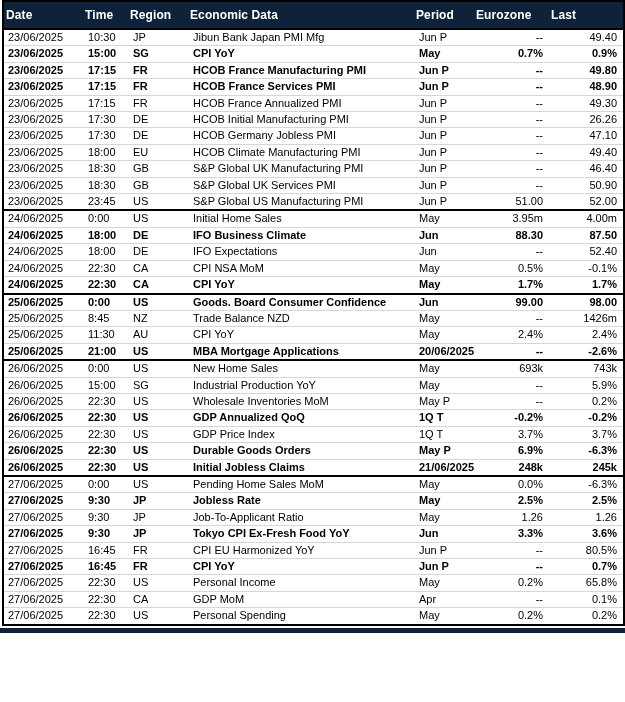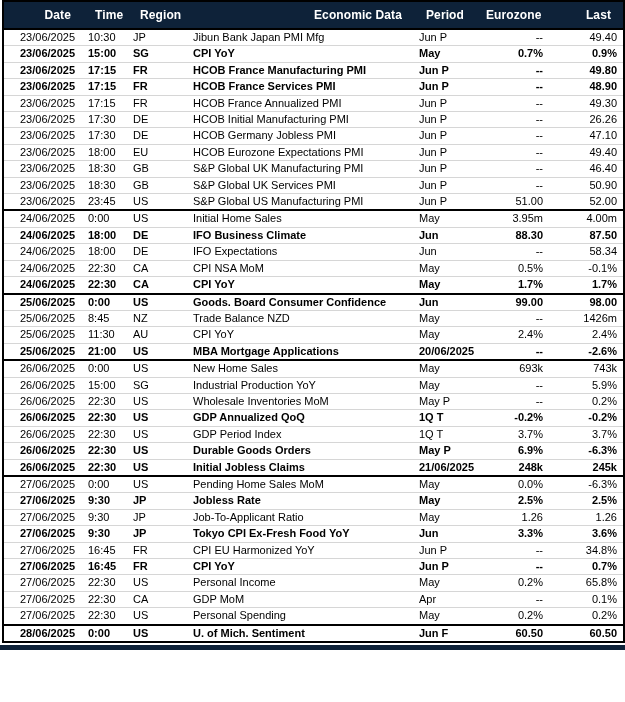--- a/index.html
+++ b/index.html
@@ -16,33 +16,33 @@
         border:2px solid #000;}
   col.c-date{width:80px;}
   col.c-time{width:45px;}
   col.c-region{width:60px;}
   col.c-event{width:226px;}
   col.c-period{width:60px;}
   col.c-consensus{width:75px;}
   col.c-last{width:75px;}
   thead th{
     background:var(--header-bg);color:var(--header-fg);
-    font-size:12px;font-weight:bold;text-align:right;
-    height:24px;padding:1px 12px;border-bottom:2px solid #000;
+    font-size:12px;font-weight:bold;text-align:left;
+    height:24px;padding:1px 2px;border-bottom:2px solid #000;
     letter-spacing:0.1px;
   }
   tbody td{
     font-size:11px;height:15.4px;line-height:15.4px;
     padding:0 0 0 5px;white-space:nowrap;overflow:hidden;
     border-top:1px solid var(--grid-line);
   }
   tbody tr:first-child td{border-top:none;}
   tbody tr.group-start td{border-top:2px solid var(--group-line);}
   tbody tr.bold td{font-weight:bold;}
-  td.c-date{padding-left:16px;}
+  td.c-date{padding-left:4px;}
   td.c-consensus,td.c-last{text-align:right;padding:0 6px 0 0;}
   .bottom-bar{width:625px;height:5px;background:var(--header-bg);margin-top:2px;}
 </style>
 </head>
 <body>
 
 <div class="wrap">
   <table>
     <colgroup>
       <col class="c-date">
@@ -125,21 +125,21 @@
           <td class="c-region">DE</td>
           <td class="c-event">HCOB Germany Jobless PMI</td>
           <td class="c-period">Jun P</td>
           <td class="c-consensus">--</td>
           <td class="c-last">47.10</td>
         </tr>
         <tr>
           <td class="c-date">23/06/2025</td>
           <td class="c-time">18:00</td>
           <td class="c-region">EU</td>
-          <td class="c-event">HCOB Eurozone Expectations PMI</td>
+          <td class="c-event">HCOB Climate Manufacturing PMI</td>
           <td class="c-period">Jun P</td>
           <td class="c-consensus">--</td>
           <td class="c-last">49.40</td>
         </tr>
         <tr>
           <td class="c-date">23/06/2025</td>
           <td class="c-time">18:30</td>
           <td class="c-region">GB</td>
           <td class="c-event">S&amp;P Global UK Manufacturing PMI</td>
           <td class="c-period">Jun P</td>
@@ -182,21 +182,21 @@
           <td class="c-consensus">88.30</td>
           <td class="c-last">87.50</td>
         </tr>
         <tr>
           <td class="c-date">24/06/2025</td>
           <td class="c-time">18:00</td>
           <td class="c-region">DE</td>
           <td class="c-event">IFO Expectations</td>
           <td class="c-period">Jun</td>
           <td class="c-consensus">--</td>
-          <td class="c-last">58.34</td>
+          <td class="c-last">52.40</td>
         </tr>
         <tr>
           <td class="c-date">24/06/2025</td>
           <td class="c-time">22:30</td>
           <td class="c-region">CA</td>
           <td class="c-event">CPI NSA MoM</td>
           <td class="c-period">May</td>
           <td class="c-consensus">0.5%</td>
           <td class="c-last">-0.1%</td>
         </tr>
@@ -278,21 +278,21 @@
           <td class="c-region">US</td>
           <td class="c-event">GDP Annualized QoQ</td>
           <td class="c-period">1Q T</td>
           <td class="c-consensus">-0.2%</td>
           <td class="c-last">-0.2%</td>
         </tr>
         <tr>
           <td class="c-date">26/06/2025</td>
           <td class="c-time">22:30</td>
           <td class="c-region">US</td>
-          <td class="c-event">GDP Period Index</td>
+          <td class="c-event">GDP Price Index</td>
           <td class="c-period">1Q T</td>
           <td class="c-consensus">3.7%</td>
           <td class="c-last">3.7%</td>
         </tr>
         <tr class="bold">
           <td class="c-date">26/06/2025</td>
           <td class="c-time">22:30</td>
           <td class="c-region">US</td>
           <td class="c-event">Durable Goods Orders</td>
           <td class="c-period">May P</td>
@@ -344,21 +344,21 @@
           <td class="c-consensus">3.3%</td>
           <td class="c-last">3.6%</td>
         </tr>
         <tr>
           <td class="c-date">27/06/2025</td>
           <td class="c-time">16:45</td>
           <td class="c-region">FR</td>
           <td class="c-event">CPI EU Harmonized YoY</td>
           <td class="c-period">Jun P</td>
           <td class="c-consensus">--</td>
-          <td class="c-last">34.8%</td>
+          <td class="c-last">80.5%</td>
         </tr>
         <tr class="bold">
           <td class="c-date">27/06/2025</td>
           <td class="c-time">16:45</td>
           <td class="c-region">FR</td>
           <td class="c-event">CPI YoY</td>
           <td class="c-period">Jun P</td>
           <td class="c-consensus">--</td>
           <td class="c-last">0.7%</td>
         </tr>
@@ -381,26 +381,17 @@
           <td class="c-last">0.1%</td>
         </tr>
         <tr>
           <td class="c-date">27/06/2025</td>
           <td class="c-time">22:30</td>
           <td class="c-region">US</td>
           <td class="c-event">Personal Spending</td>
           <td class="c-period">May</td>
           <td class="c-consensus">0.2%</td>
           <td class="c-last">0.2%</td>
-        </tr>
-        <tr class="bold group-start">
-          <td class="c-date">28/06/2025</td>
-          <td class="c-time">0:00</td>
-          <td class="c-region">US</td>
-          <td class="c-event">U. of Mich. Sentiment</td>
-          <td class="c-period">Jun F</td>
-          <td class="c-consensus">60.50</td>
-          <td class="c-last">60.50</td>
         </tr>
       </tbody>
   </table>
   <div class="bottom-bar"></div>
 </div>
 
 </body></html>

